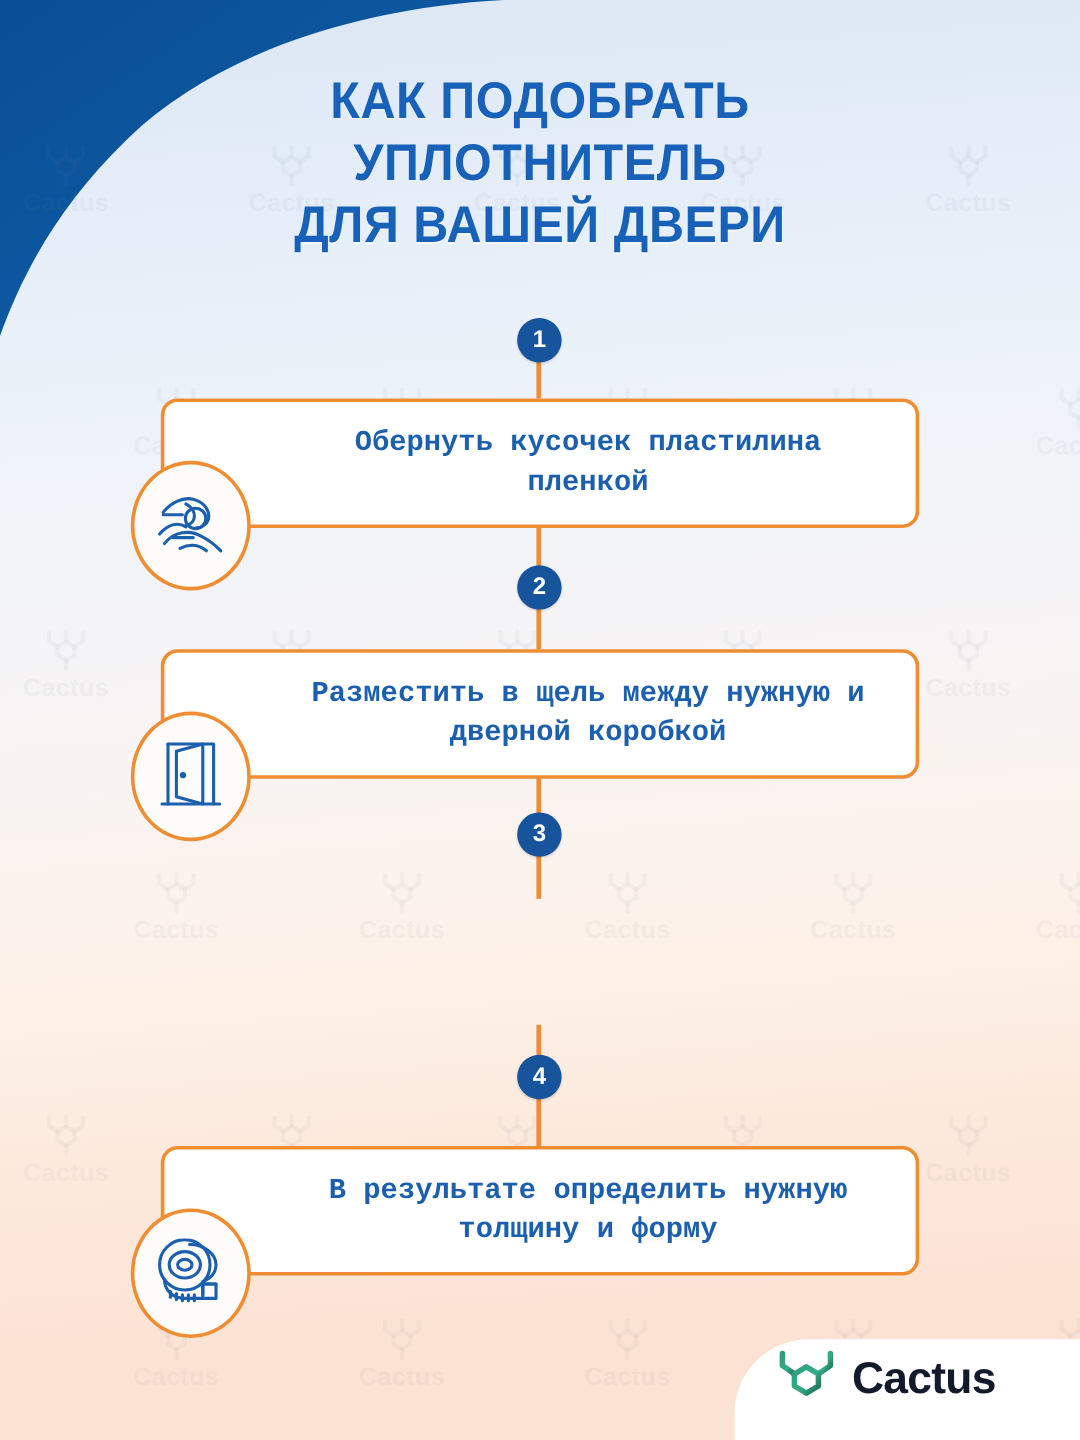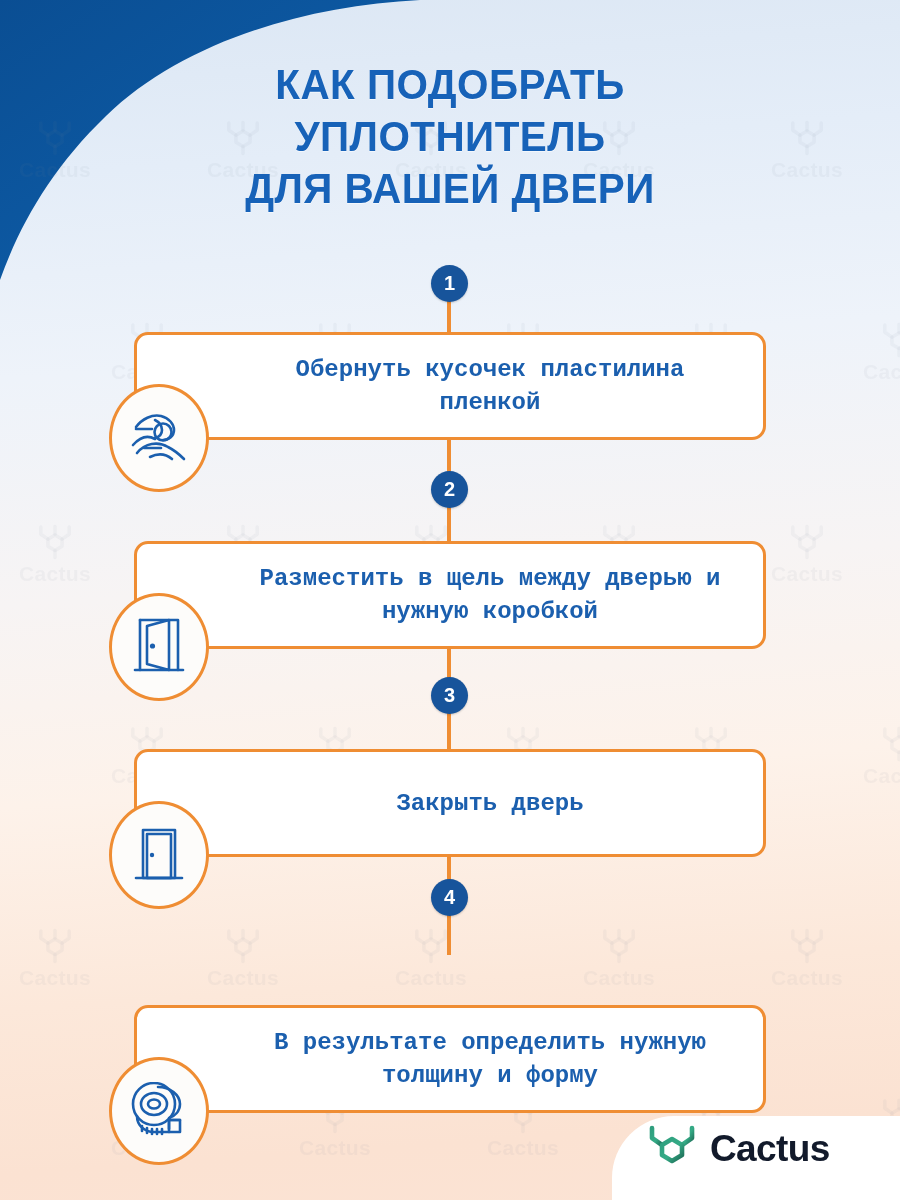--- a/index.html
+++ b/index.html
@@ -438,48 +438,35 @@
           <path d="M5 36 C12 28 20 26 27 30"></path>
           <path d="M9 44 C17 34 30 32 40 38 C46 41 51 45 56 50"></path>
           <path d="M16 39 L33 39"></path>
           <path d="M22 48 C30 44 38 45 44 50"></path>
         </svg>
       </div>
     </div>
 
     <div class="step" style="top:541px;height:108px;">
       <div class="step-box">
-        <div class="step-label">Разместить в щель между дверью и нужную коробкой</div>
+        <div class="step-label">Разместить в щель между нужную и дверной коробкой</div>
       </div>
       <div class="step-icon">
         <svg width="56" height="62" viewBox="0 0 56 62" fill="none" stroke="#1b5fae" stroke-width="2.6" stroke-linecap="round" stroke-linejoin="round">
           <path d="M9 4 L47 4 L47 54"></path>
           <path d="M9 4 L9 54"></path>
           <path d="M4 54 L52 54"></path>
           <path d="M16 10 L38 4 L38 54 L16 48 Z"></path>
           <circle cx="21.5" cy="30" r="2.6" fill="#1b5fae" stroke="none"></circle>
         </svg>
       </div>
     </div>
 
-    <div class="step" style="top:749px;height:108px;">
-      <div class="step-box">
-        <div class="step-label">Закрыть дверь</div>
-      </div>
-      <div class="step-icon">
-        <svg width="54" height="62" viewBox="0 0 54 62" fill="none" stroke="#1b5fae" stroke-width="2.6" stroke-linecap="round" stroke-linejoin="round">
-          <path d="M11 6 L43 6 L43 54 L11 54 Z"></path>
-          <path d="M15 10 L39 10 L39 54 L15 54 Z"></path>
-          <path d="M4 54 L50 54"></path>
-          <circle cx="20" cy="31" r="2.2" fill="#1b5fae" stroke="none"></circle>
-        </svg>
-      </div>
-    </div>
-
-    <div class="step" style="top:1005px;height:80px;">
+
+    <div class="step" style="top:955px;height:80px;">
       <div class="step-box">
         <div class="step-label">В результате определить нужную толщину и форму</div>
       </div>
       <div class="step-icon">
         <svg width="62" height="58" viewBox="0 0 62 58" fill="none" stroke="#1b5fae" stroke-width="2.6" stroke-linecap="round" stroke-linejoin="round">
           <path d="M30 5 C42 5 52 13 52 22 C52 29 47 34 41 36 L41 47"></path>
           <circle cx="26" cy="22" r="21"></circle>
           <ellipse cx="26" cy="22" rx="13" ry="11"></ellipse>
           <ellipse cx="26" cy="22" rx="6" ry="4.5"></ellipse>
           <path d="M9 34 C9 43 16 50 26 50 L41 50 L41 38 L52 38"></path>

